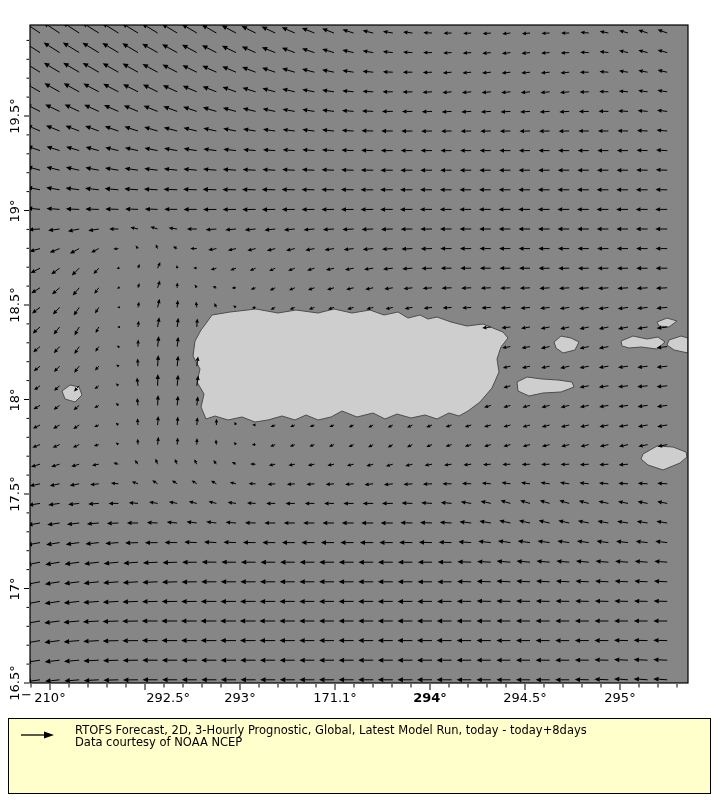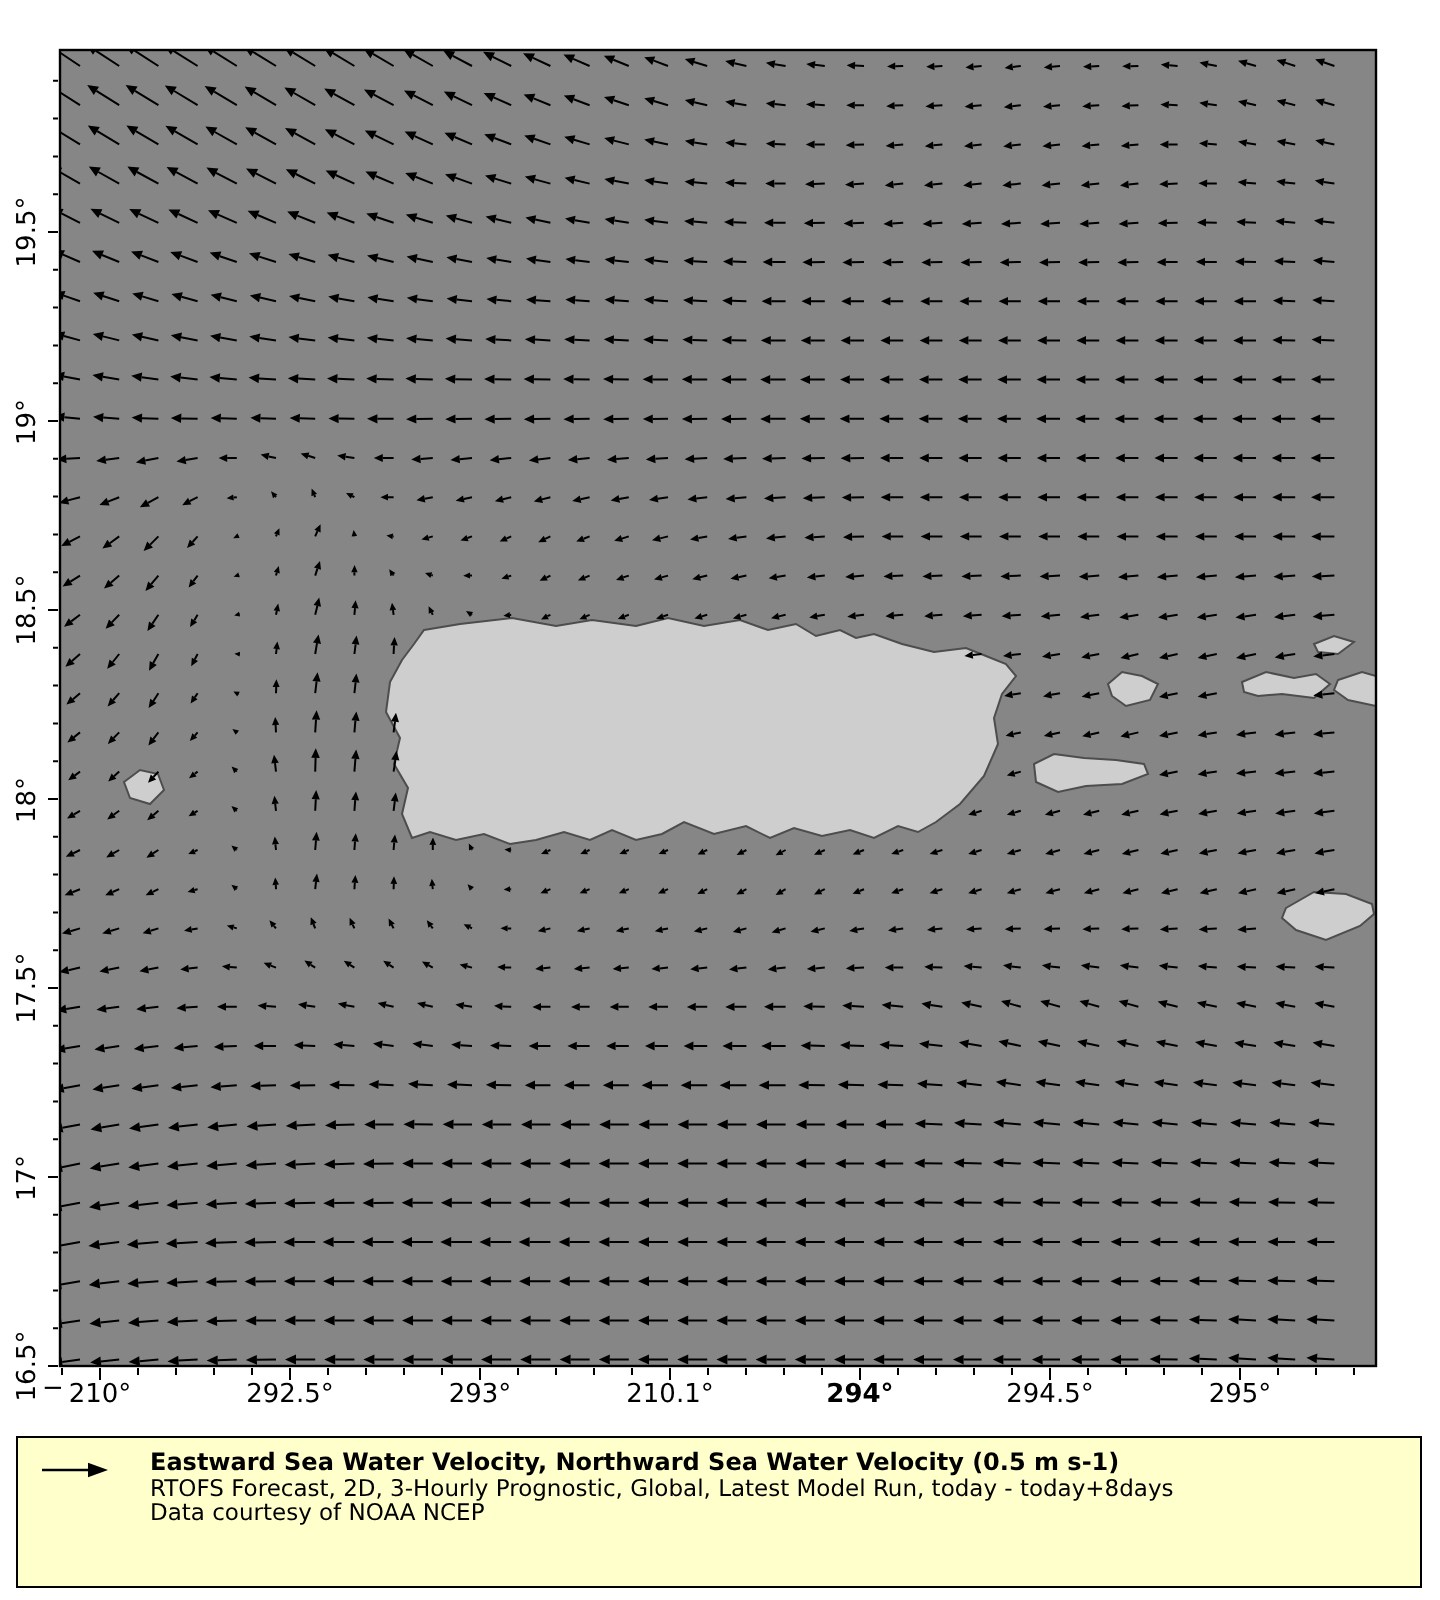--- a/index.html
+++ b/index.html
@@ -39,23 +39,23 @@
       </svg>
   </div>
 
   <svg id="ticks-svg" width="720" height="720">
       <rect x="30" y="25" width="658" height="658" fill="none" stroke="#000000" stroke-width="1.2"></rect>
       <path d="M50 684V690M145 684V690M240 684V690M335 684V690M430 684V690M525 684V690M620 684V690M31 684V687.5M69 684V687.5M88 684V687.5M107 684V687.5M126 684V687.5M164 684V687.5M183 684V687.5M202 684V687.5M221 684V687.5M259 684V687.5M278 684V687.5M297 684V687.5M316 684V687.5M354 684V687.5M373 684V687.5M392 684V687.5M411 684V687.5M449 684V687.5M468 684V687.5M487 684V687.5M506 684V687.5M544 684V687.5M563 684V687.5M582 684V687.5M601 684V687.5M639 684V687.5M658 684V687.5M677 684V687.5M24 116H29M24 210.5H29M24 305H29M24 399.5H29M24 494H29M24 588.5H29M24 683H29M26.5 97.1H29M26.5 78.19999999999999H29M26.5 59.3H29M26.5 40.4H29M26.5 134.9H29M26.5 153.8H29M26.5 172.70000000000002H29M26.5 191.60000000000002H29M26.5 229.40000000000003H29M26.5 248.30000000000004H29M26.5 267.20000000000005H29M26.5 286.1H29M26.5 323.9H29M26.5 342.79999999999995H29M26.5 361.69999999999993H29M26.5 380.5999999999999H29M26.5 418.39999999999986H29M26.5 437.29999999999984H29M26.5 456.1999999999998H29M26.5 475.0999999999998H29M26.5 512.8999999999997H29M26.5 531.7999999999997H29M26.5 550.6999999999997H29M26.5 569.5999999999997H29M26.5 607.3999999999996H29M26.5 626.2999999999996H29M26.5 645.1999999999996H29M26.5 664.0999999999996H29" stroke="#000000" stroke-width="1" fill="none"></path>
     </svg>
 
   <div id="x-labels">
       <div class="xlab" style="left: 5px;">210°</div>
-      <div class="xlab" style="left: 100px;">292.5°</div>
+      <div class="xlab" style="left: 100px; text-align: right;">292.5°</div>
       <div class="xlab" style="left: 195px;">293°</div>
-      <div class="xlab" style="left: 290px;">210.1°</div>
+      <div class="xlab" style="left: 290px;">171.1°</div>
       <div class="xlab" style="left: 385px; font-weight: bold;">294°</div>
       <div class="xlab" style="left: 480px;">294.5°</div>
       <div class="xlab" style="left: 575px;">295°</div>
     </div>
   <div id="y-labels">
       <div class="ylab" style="left: 14px; top: 116px;">19.5°</div>
       <div class="ylab" style="left: 14px; top: 210.5px;">19°</div>
       <div class="ylab" style="left: 14px; top: 305px;">18.5°</div>
       <div class="ylab" style="left: 14px; top: 399.5px;">18°</div>
       <div class="ylab" style="left: 14px; top: 494px;">17.5°</div>
@@ -63,19 +63,18 @@
       <div class="ylab" style="left: 14px; top: 683px;">16.5°</div>
     </div>
   <div class="corner-dash">−</div>
 
   <div class="legend" id="legend-box" style="background: rgb(255, 255, 204);">
     <svg class="legend-arrow" width="50" height="14">
       <path d="M2 7H26" stroke="#000" stroke-width="1.3" fill="none"></path>
       <polygon points="35,7 25,3.4 25,10.6" fill="#000"></polygon>
     </svg>
     <div class="legend-text">
-      <div class="l1">Eastward Sea Water Velocity, Northward Sea Water Velocity (0.5 m s-1)</div>
       <div class="l2">RTOFS Forecast, 2D, 3-Hourly Prognostic, Global, Latest Model Run, today - today+8days</div>
       <div class="l4">Data courtesy of NOAA NCEP</div>
     </div>
   </div>
 
 </div>
 
 </body></html>

